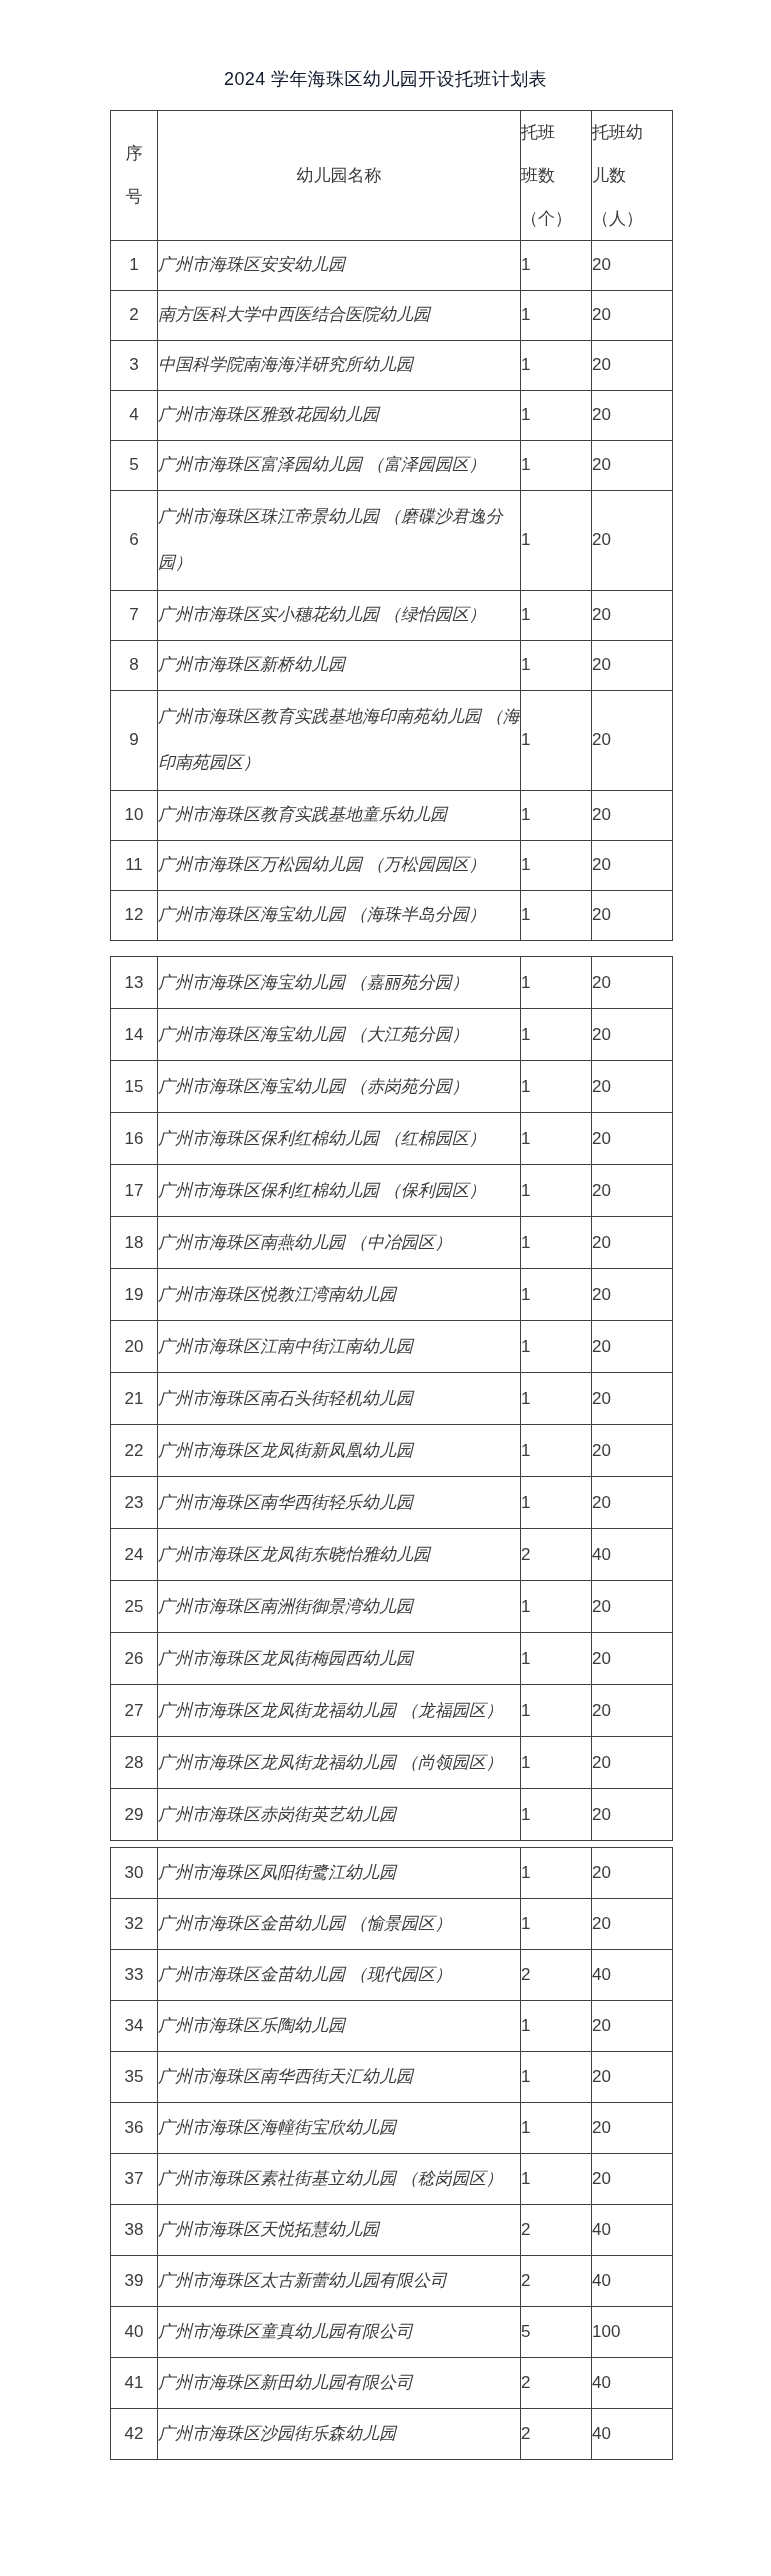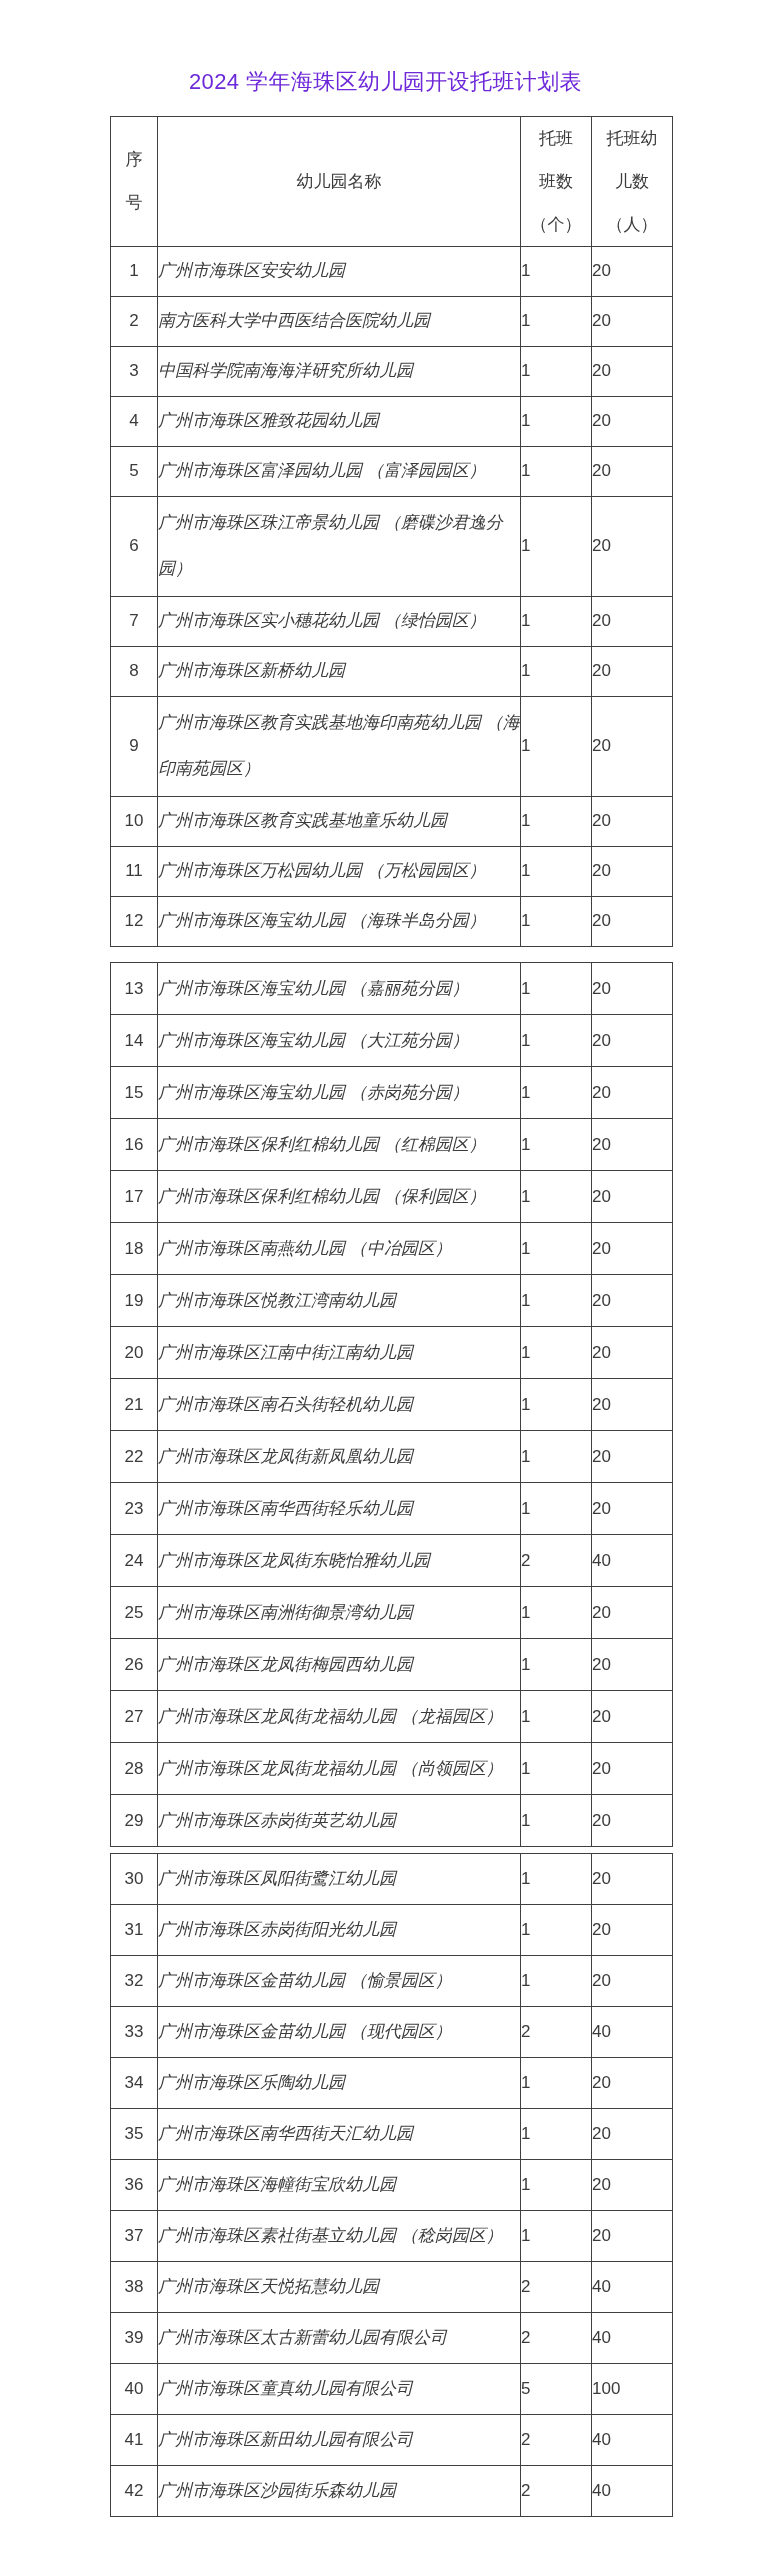--- a/index.html
+++ b/index.html
@@ -8,24 +8,24 @@
     min-height:2576px;
     background:#ffffff;
     font-family:"Liberation Sans", sans-serif;
     color:#3b3b3b;
   }
   .page{position:relative;width:771px;height:2576px;overflow:hidden;}
   .doc-title{
     margin:0;
     padding:67px 0 18.6px 0;
     text-align:center;
-    font-size:22px;
+    font-size:18px;
     font-weight:500;
     letter-spacing:0.4px;
-    color:#6d28d9;
+    color:#0f172a;
   }
   table.plan-table{
     border-collapse:collapse;
     table-layout:fixed;
     margin-left:110px;
     width:561px;
     background:#ffffff;
   }
   .seg-2{margin-top:15.7px;border-radius:14px;}
   .seg-3{margin-top:5.7px;border-radius:13px;}
@@ -40,21 +40,21 @@
     font-weight:400;
     font-size:17px;
     color:#3b3b3b;
     padding:0;
     overflow:hidden;
   }
   thead tr{height:129px;}
   th.h-index{text-align:center;}
   th.h-index div{line-height:43px;}
   th.h-name{text-align:center;padding-left:14.3px;}
-  th.h-classes,th.h-children{text-align:center;padding-left:5.7px;}
+  th.h-classes,th.h-children{text-align:left;padding-left:5.7px;}
   th.h-classes div,th.h-children div{line-height:43px;}
   tbody tr{height:50px;}
   tbody tr.tall{height:100px;}
   .seg-2 tbody tr{height:52px;}
   .seg-3 tbody tr{height:51px;}
   td.cell-no{text-align:center;}
   td.cell-name{
     text-align:left;
     padding-left:14.3px;
     padding-right:7.1px;
@@ -293,26 +293,20 @@
         <col class="c-children">
     </colgroup>
     <tbody>
         <tr>
           <td class="cell-no">30</td>
           <td class="cell-name">广州市海珠区凤阳街鹭江幼儿园</td>
           <td class="cell-num">1</td>
           <td class="cell-num">20</td>
         </tr>
         <tr>
-          <td class="cell-no">31</td>
-          <td class="cell-name">广州市海珠区赤岗街阳光幼儿园</td>
-          <td class="cell-num">1</td>
-          <td class="cell-num">20</td>
-        </tr>
-        <tr>
           <td class="cell-no">32</td>
           <td class="cell-name">广州市海珠区金苗幼儿园 （愉景园区）</td>
           <td class="cell-num">1</td>
           <td class="cell-num">20</td>
         </tr>
         <tr>
           <td class="cell-no">33</td>
           <td class="cell-name">广州市海珠区金苗幼儿园 （现代园区）</td>
           <td class="cell-num">2</td>
           <td class="cell-num">40</td>

